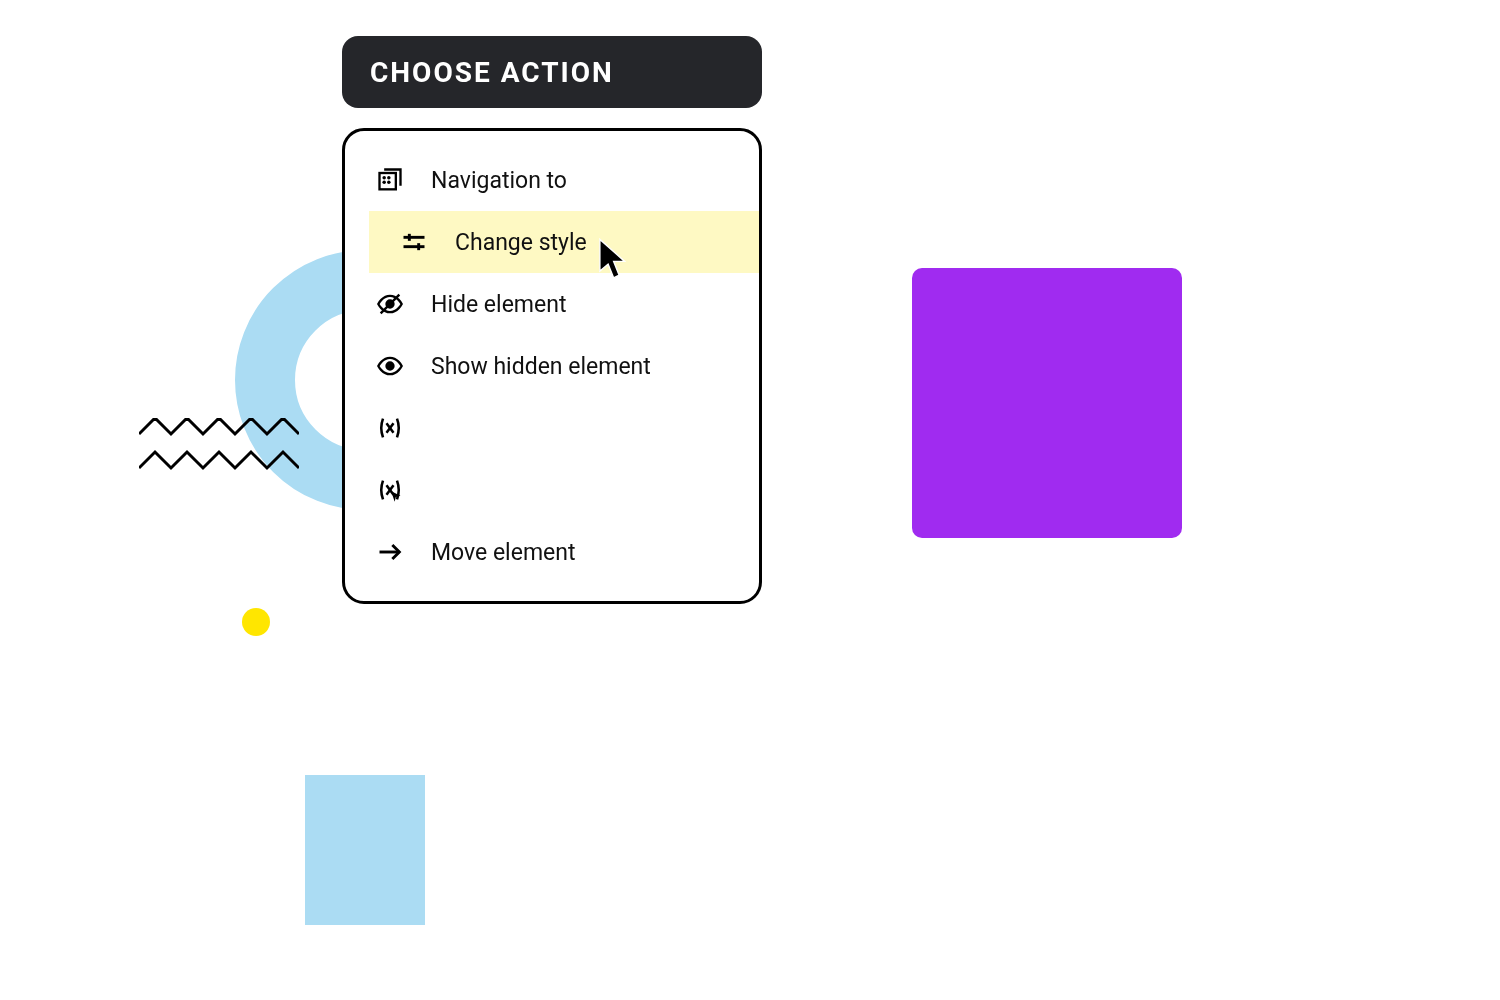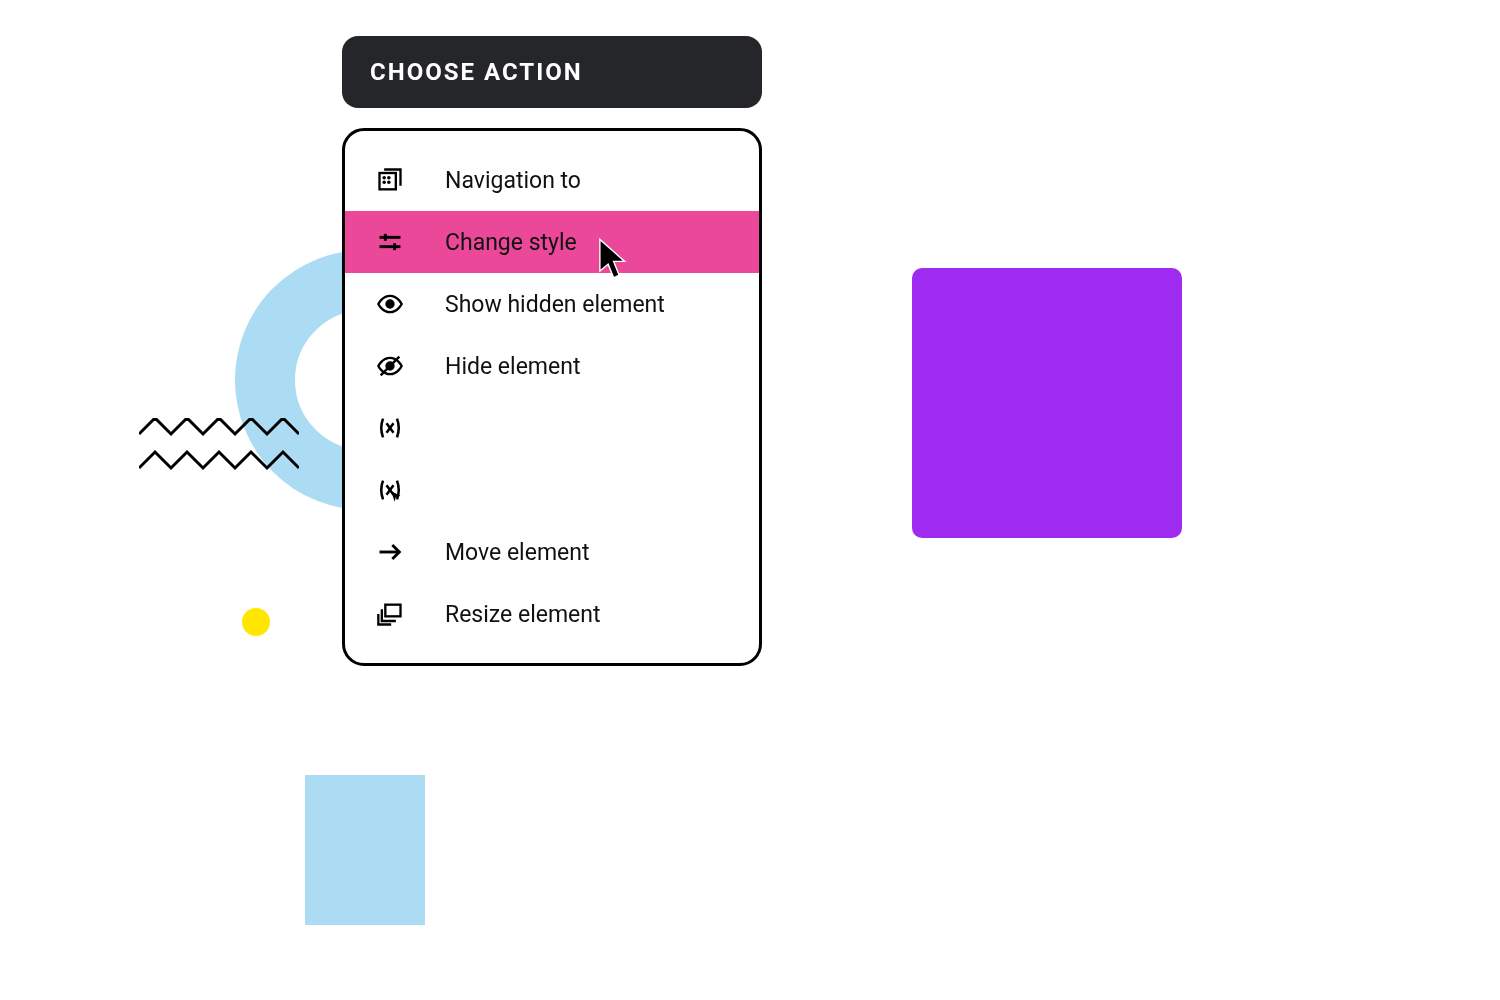--- a/index.html
+++ b/index.html
@@ -71,48 +71,49 @@
     width: 420px;
     height: 72px;
     background: #25262a;
     color: #ffffff;
     border-radius: 16px;
     display: flex;
     align-items: center;
     padding: 0 28px;
     font-weight: 700;
     letter-spacing: 2px;
-    font-size: 24px;
+    font-size: 28px;
     z-index: 2;
   }
 
   
   .panel {
     position: absolute;
     left: 342px;
     top: 128px;
     width: 420px;
     background: #ffffff;
     border: 3px solid #000000;
     border-radius: 22px;
     padding: 18px 0;
     z-index: 3;
   }
 
   .menu-item {
     display: flex;
     align-items: center;
-    gap: 40px;
+    gap: 26px;
     padding: 16px 30px;
     font-size: 23px;
     color: #111;
     cursor: pointer;
   }
   .menu-item.hovered {
-    background: #ec4899;
+    background: #fef9c3;
+    margin-left: 24px;
   }
   .menu-item .icon {
     width: 30px;
     height: 30px;
     flex: 0 0 30px;
     display: flex;
     align-items: center;
     justify-content: center;
   }
   .menu-item .icon svg { width: 28px; height: 28px; stroke: #000; }
@@ -169,34 +170,34 @@
       </svg>
     </span>
     <span>Change style</span>
   </div>
 
   <div class="menu-item">
     <span class="icon">
       <svg viewBox="0 0 24 24" fill="none" stroke-width="2">
         <path d="M2 12s3.5-7 10-7 10 7 10 7-3.5 7-10 7S2 12 2 12z"></path>
         <circle cx="12" cy="12" r="3" fill="#000"></circle>
-      </svg>
-    </span>
-    <span>Show hidden element</span>
+        <line x1="4" y1="20" x2="20" y2="4"></line>
+      </svg>
+    </span>
+    <span>Hide element</span>
   </div>
 
   <div class="menu-item">
     <span class="icon">
       <svg viewBox="0 0 24 24" fill="none" stroke-width="2">
         <path d="M2 12s3.5-7 10-7 10 7 10 7-3.5 7-10 7S2 12 2 12z"></path>
         <circle cx="12" cy="12" r="3" fill="#000"></circle>
-        <line x1="4" y1="20" x2="20" y2="4"></line>
-      </svg>
-    </span>
-    <span>Hide element</span>
+      </svg>
+    </span>
+    <span>Show hidden element</span>
   </div>
 
   <div class="menu-item">
     <span class="icon">
       <svg viewBox="0 0 24 24" fill="none" stroke-width="2.2">
         <path d="M6 4 Q3 12 6 20"></path>
         <path d="M18 4 Q21 12 18 20"></path>
         <line x1="9" y1="8" x2="15" y2="16"></line>
         <line x1="15" y1="8" x2="9" y2="16"></line>
       </svg>
@@ -219,29 +220,19 @@
   <div class="menu-item">
     <span class="icon">
       <svg viewBox="0 0 24 24" fill="none" stroke-width="2.5">
         <line x1="3" y1="12" x2="20" y2="12"></line>
         <polyline points="14,6 20,12 14,18"></polyline>
       </svg>
     </span>
     <span>Move element</span>
   </div>
 
-  <div class="menu-item">
-    <span class="icon">
-      <svg viewBox="0 0 24 24" fill="none" stroke-width="2">
-        <rect x="8" y="4" width="13" height="10"></rect>
-        <polyline points="5,8 5,18 17,18"></polyline>
-        <polyline points="2,12 2,21 13,21"></polyline>
-      </svg>
-    </span>
-    <span>Resize element</span>
-  </div>
 
 
 </div>
 
 <svg class="cursor" viewBox="0 0 24 32">
   <path d="M1 1 L1 24 L7 19 L11 29 L15 27 L11 17 L19 17 Z" fill="#000" stroke="#fff" stroke-width="1"></path>
 </svg>
 
 </body></html>

